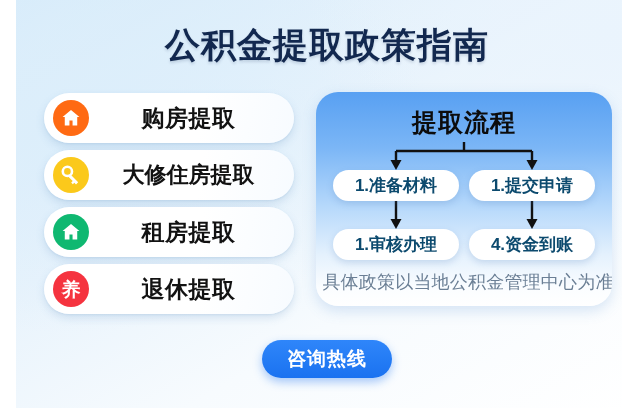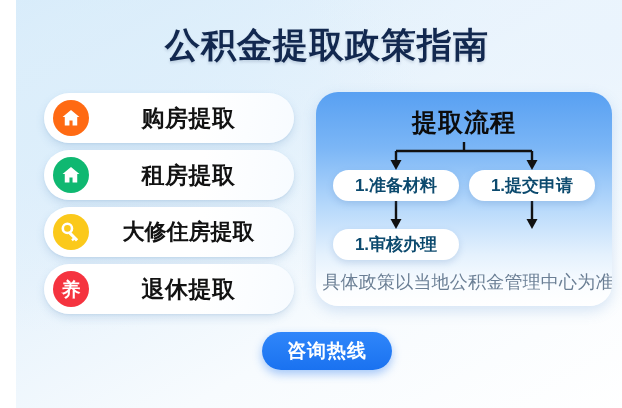--- a/index.html
+++ b/index.html
@@ -150,21 +150,21 @@
     top: 0;
     width: 296px;
     height: 214px;
     pointer-events: none;
   }
 
   
   #cta {
     position: absolute;
     left: 246px;
-    top: 332px;
+    top: 340px;
     width: 130px;
     height: 38px;
     border-radius: 19px;
     background: linear-gradient(180deg, #2f86fa 0%, #1a72f0 100%);
     box-shadow: 0 4px 10px rgba(26,114,240,0.38);
     display: flex;
     align-items: center;
     justify-content: center;
     font-size: 19px;
     font-weight: bold;
@@ -182,41 +182,41 @@
 
   <div id="left-col">
 
     <div class="pill">
       <span class="pill-icon" style="background:#ff6a13;">
         <svg width="22" height="22" viewBox="0 0 24 24" aria-hidden="true">
           <path fill="#ffffff" d="M12 3.2 2.8 11h2.4v9.2h5.1v-5.6h3.4v5.6h5.1V11h2.4L12 3.2z"></path>
         </svg>
       </span>
       <span class="pill-label">购房提取</span>
-    </div>
-
-    <div class="pill">
-      <span class="pill-icon" style="background:#0fb871;">
-        <svg width="22" height="22" viewBox="0 0 24 24" aria-hidden="true">
-          <path fill="#ffffff" d="M12 3.2 2.8 11h2.4v9.2h5.1v-5.6h3.4v5.6h5.1V11h2.4L12 3.2z"></path>
-        </svg>
-      </span>
-      <span class="pill-label">租房提取</span>
     </div>
 
     <div class="pill">
       <span class="pill-icon" style="background:#fbc91b;">
         <svg width="24" height="24" viewBox="0 0 24 24" aria-hidden="true" style="transform:rotate(0deg);">
           <g fill="#ffffff">
             <circle cx="8.4" cy="8.4" r="4.6" fill="none" stroke="#ffffff" stroke-width="2.6"></circle>
             <path d="M11.3 11.3 L19.2 19.2 L17.0 21.4 L15.3 19.7 L13.8 21.2 L12.2 19.6 L13.7 18.1 L9.1 13.5 Z"></path>
           </g>
         </svg>
       </span>
       <span class="pill-label long">大修住房提取</span>
+    </div>
+
+    <div class="pill">
+      <span class="pill-icon" style="background:#0fb871;">
+        <svg width="22" height="22" viewBox="0 0 24 24" aria-hidden="true">
+          <path fill="#ffffff" d="M12 3.2 2.8 11h2.4v9.2h5.1v-5.6h3.4v5.6h5.1V11h2.4L12 3.2z"></path>
+        </svg>
+      </span>
+      <span class="pill-label">租房提取</span>
     </div>
 
     <div class="pill">
       <span class="pill-icon" style="background:#f5333f;">
         <span class="pill-char">养</span>
       </span>
       <span class="pill-label">退休提取</span>
     </div>
 
   </div>
@@ -250,20 +250,23 @@
 
     <div class="flow-box" id="fb1">
       <span>1.准备材料</span>
     </div>
     <div class="flow-box" id="fb2">
       <span>1.提交申请</span>
     </div>
     <div class="flow-box" id="fb3">
       <span>1.审核办理</span>
     </div>
+    <div class="flow-box" id="fb4">
+      <span>4.资金到账</span>
+    </div>
 
     <div id="flow-note">具体政策以当地公积金管理中心为准</div>
   </div>
 
   <div id="cta">
     <span>咨询热线</span>
   </div>
 
 </div>
 

